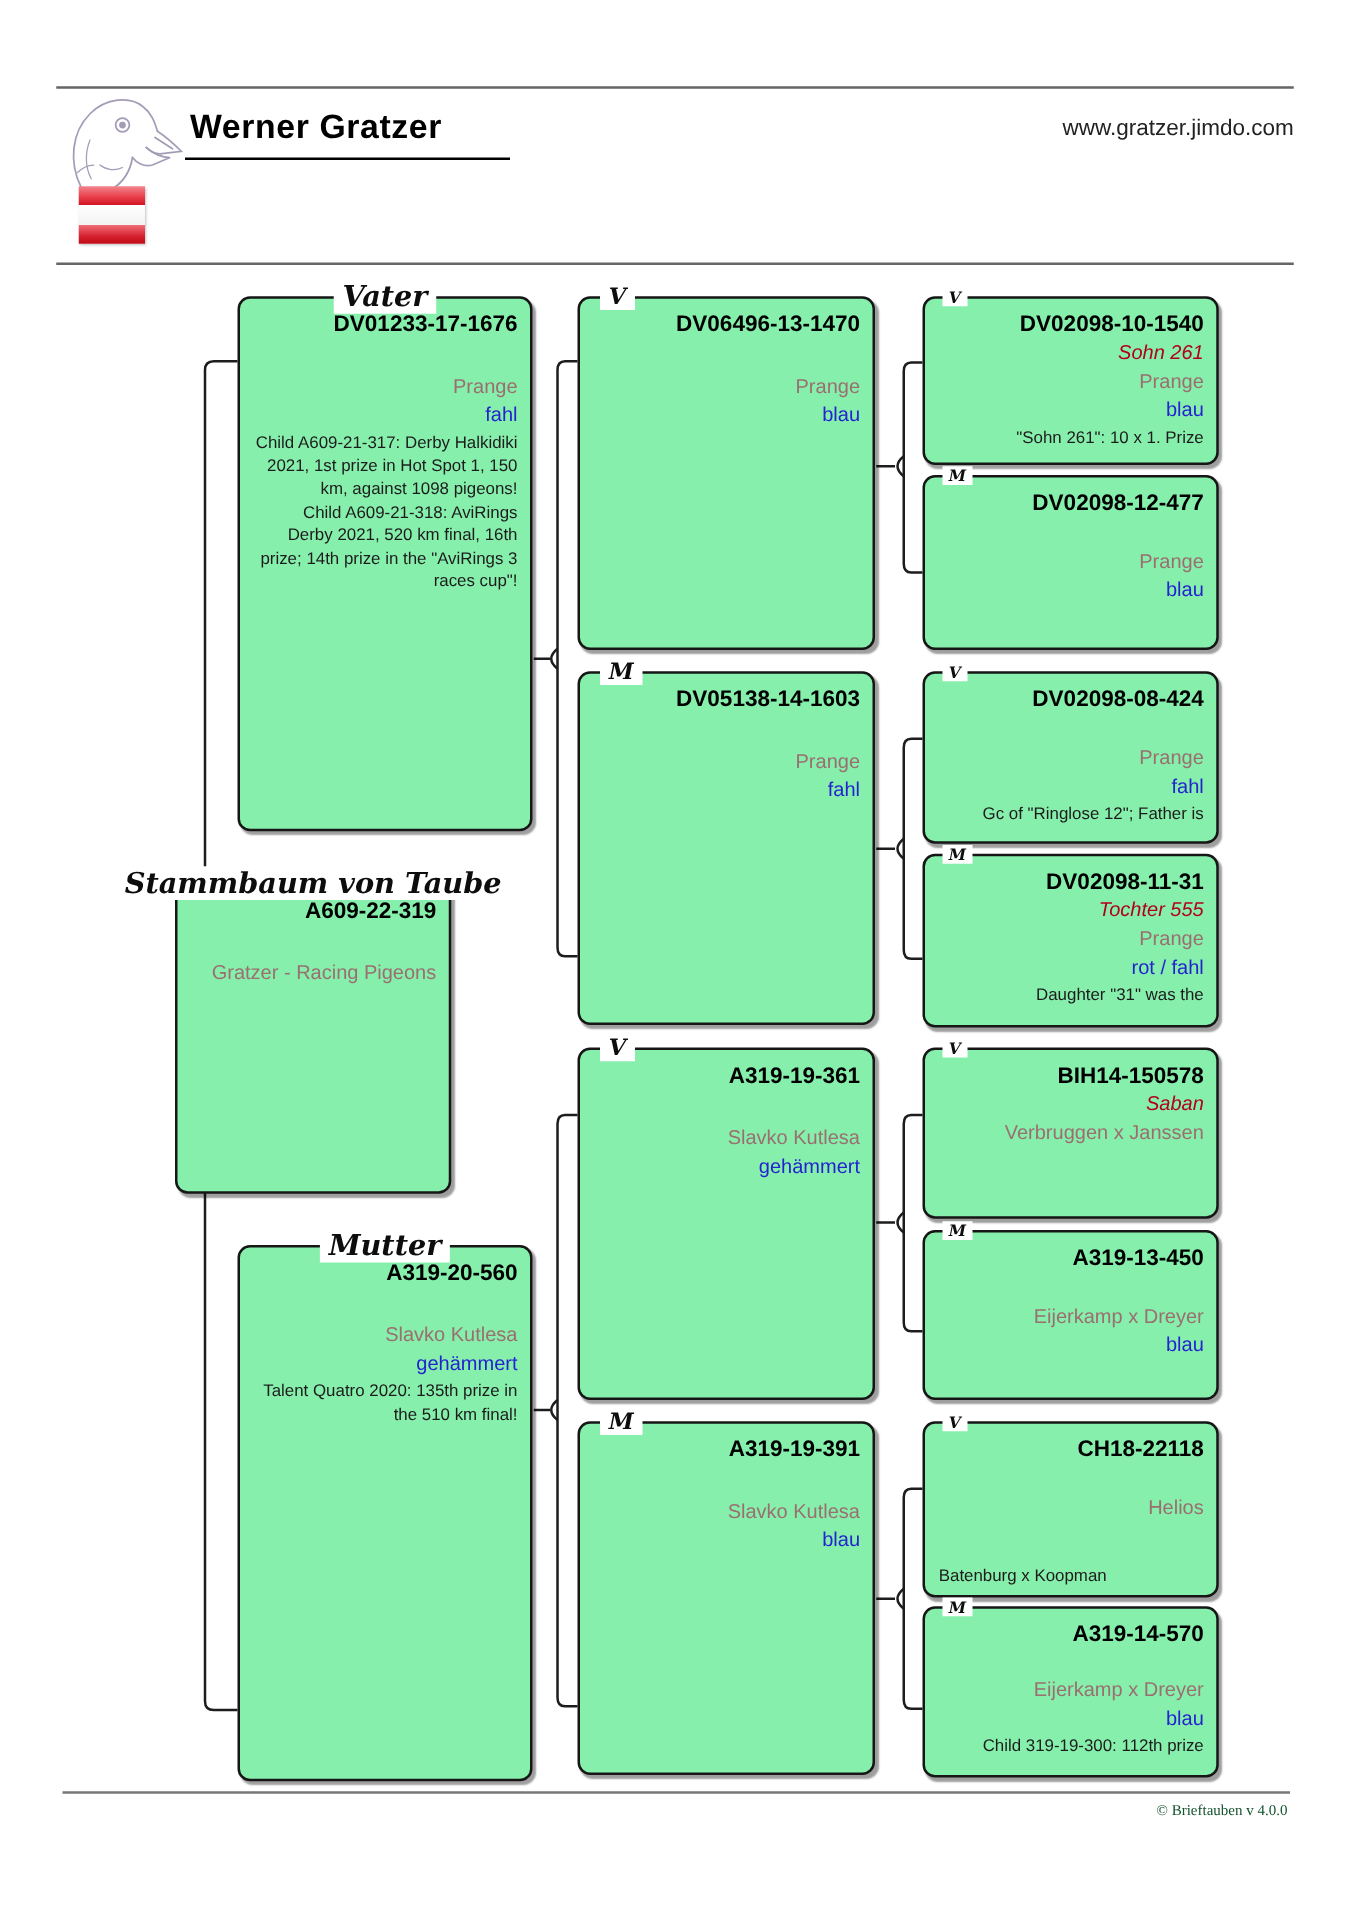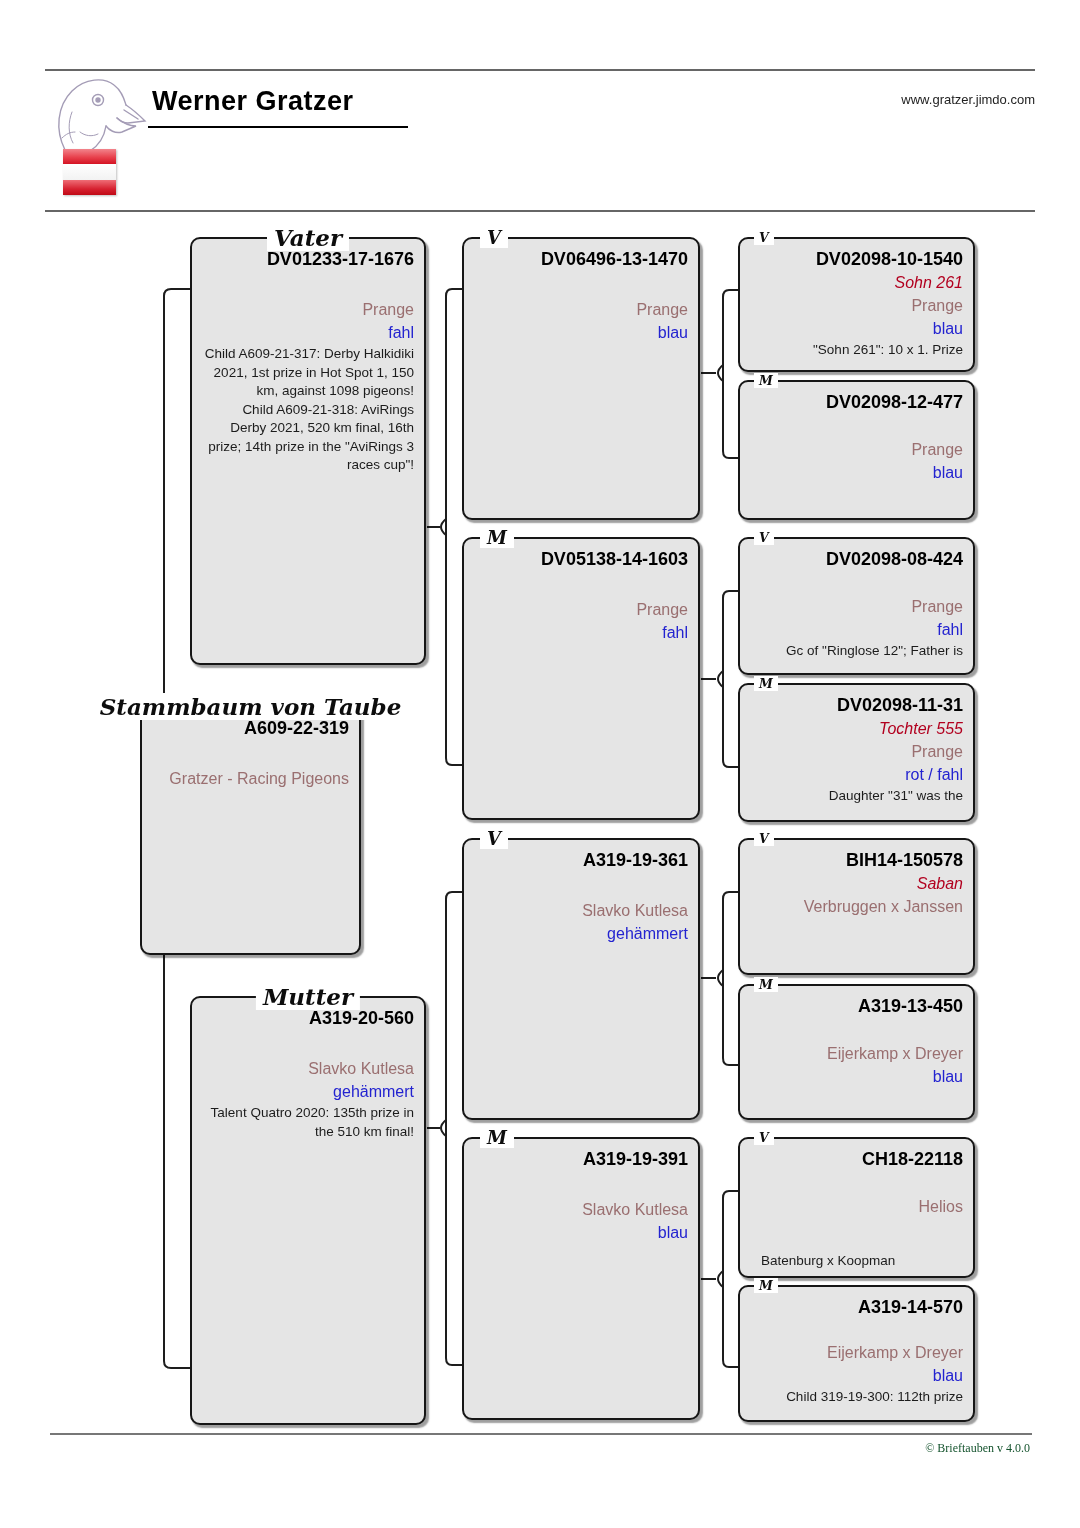--- a/index.html
+++ b/index.html
@@ -3,44 +3,44 @@
 <meta charset="utf-8">
 <style>
   html,body{margin:0;padding:0;background:#fff;}
   .page{position:relative;width:1080px;height:1528px;background:#fff;
         font-family:"Liberation Sans",sans-serif;overflow:hidden;color:#111;text-align:right;}
   .hrule{position:absolute;background:#666;height:2px;}
   
   .brand-name{position:absolute;left:152px;top:86px;font-size:27px;font-weight:700;letter-spacing:.5px;color:#000;}
   .brand-underline{position:absolute;left:148px;top:126px;width:260px;height:2px;background:#000;}
   .addr{position:absolute;left:148px;top:134px;font-size:17px;line-height:25px;color:#111;}
-  .website{position:absolute;right:45px;top:92px;font-size:13px;color:#222;}
+  .website{position:absolute;right:45px;top:92px;font-size:18px;color:#222;}
   .logo{position:absolute;left:52px;top:76px;width:102px;height:80px;}
   .flag{position:absolute;left:63px;top:149px;width:53px;height:46px;box-shadow:1px 1px 2px rgba(0,0,0,.25);}
   .flag .band{height:15.33px;}
   .flag .red-top{background:linear-gradient(180deg,#f2848c 0%,#e8414d 55%,#d41323 100%);}
   .flag .white-mid{background:linear-gradient(180deg,#ffffff,#f2f2f2);}
   .flag .red-bot{background:linear-gradient(180deg,#ef6d76 0%,#d62130 60%,#c00a16 100%);}
   
-  .pbox{position:absolute;background:#e5e5e5;border:2px solid #161616;border-radius:10px;
+  .pbox{position:absolute;background:#86efac;border:2px solid #161616;border-radius:10px;
         box-shadow:2.5px 3px 1.5px rgba(0,0,0,.38);box-sizing:border-box;}
   .inner{position:relative;height:100%;padding:6px 10px 6px 11px;box-sizing:border-box;}
   .tag{position:absolute;background:#fff;padding:0 7px;font-family:"DejaVu Serif",serif;
        font-weight:700;font-style:italic;color:#0d0d0d;white-space:nowrap;z-index:3;}
   .tag.big{font-size:23px;line-height:27px;top:-15px;left:50%;transform:translateX(-50%);}
   .tag.mid{font-size:18px;line-height:21px;top:-12px;left:16px;}
   .tag.small{font-size:12.5px;line-height:15px;top:-9px;left:14px;padding:0 5px;}
   .ring{font-size:18px;font-weight:700;color:#000;line-height:24px;margin-top:2px;}
   .nick{font-size:16px;font-style:italic;color:#b2001f;line-height:23px;}
   .name{font-size:16px;color:#9a6f70;line-height:23px;}
   .trait{font-size:16px;color:#2323d0;line-height:23px;}
   .info{font-size:13.5px;color:#1c1c1c;line-height:18.5px;white-space:pre-line;margin-top:1px;}
   .sp{margin-top:27px;}
   .info-sp{margin-top:30px;}
-  .info-bottom{position:absolute;left:11px;bottom:6px;margin-left:10px;}
+  .info-bottom{position:absolute;left:11px;bottom:6px;}
   .connectors{position:absolute;left:0;top:0;z-index:0;}
   .pbox{z-index:1;}
   .footer-line{position:absolute;left:50px;top:1433px;width:982px;height:2px;background:#777;}
   .footer-text{position:absolute;right:50px;top:1441px;font-size:12px;color:#14532d;font-family:Liberation Serif, serif;}
 </style>
 </head>
 <body>
 
 <div class="page">
 

